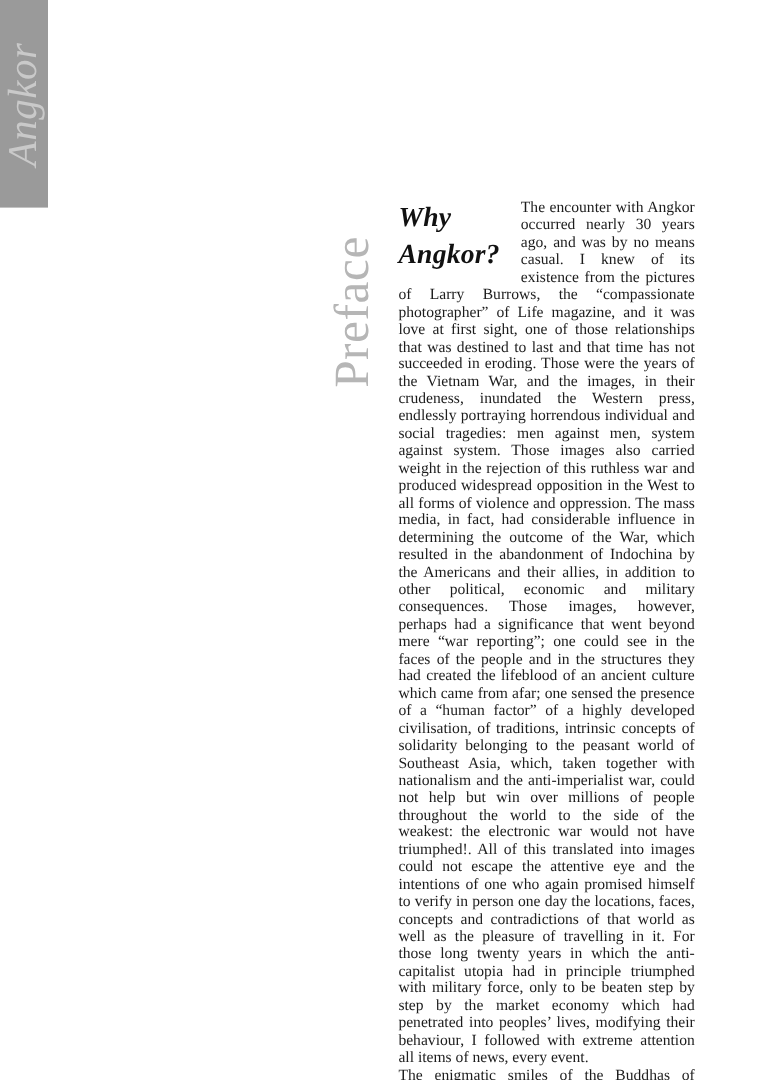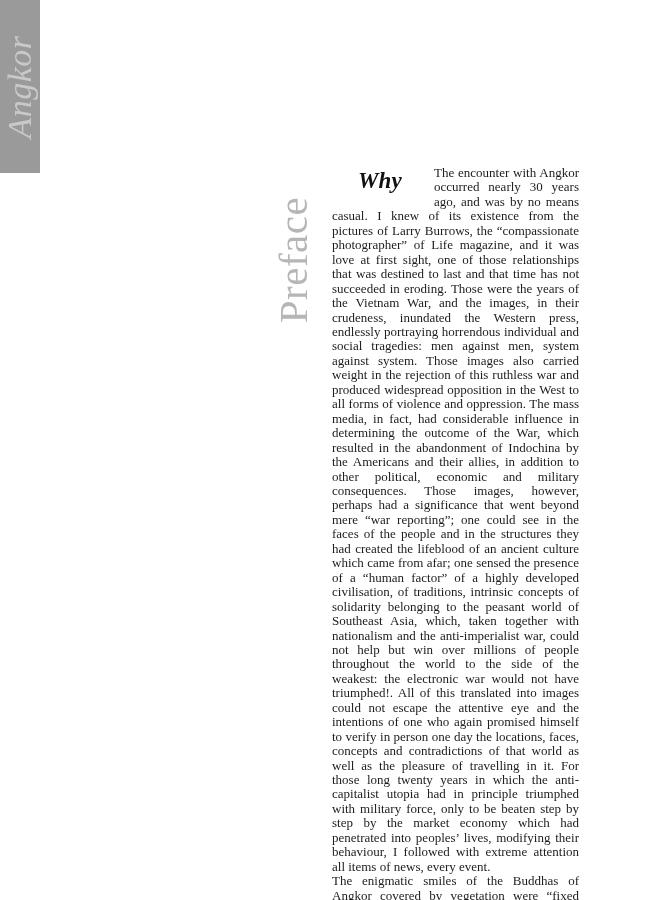--- a/index.html
+++ b/index.html
@@ -79,21 +79,20 @@
     width: 96px;
     margin: 0;
     padding: 0 6px 0 0;
     font-family: "Liberation Serif", "DejaVu Serif", serif;
     font-weight: bold;
     font-style: italic;
     font-size: 23px;
     line-height: 1.33;
     letter-spacing: 0.2px;
     color: #111111;
-    text-align: center;
   }
   .headline .hl-line { display: block; white-space: nowrap; }
 
   .body-copy p {
     margin: 0;
     padding: 0;
     font-size: 13px;
     line-height: 14.45px;
     text-align: justify;
     text-justify: inter-word;
@@ -116,20 +115,21 @@
 </div>
 
 <div class="section-marker">
   <span class="section-marker-label">Preface</span>
 </div>
 
 <article class="article clearfix">
 
   <h1 class="headline">
     <span class="hl-line">Why</span>
+    <span class="hl-line">Angkor?</span>
   </h1>
 
   <div class="body-copy">
     <p>The encounter with Angkor occurred nearly 30 years ago, and was by no means casual. I knew of its existence from the pictures of Larry Burrows, the “compassionate photographer” of Life magazine, and it was love at first sight, one of those relationships that was destined to last and that time has not succeeded in eroding. Those were the years of the Vietnam War, and the images, in their crudeness, inundated the Western press, endlessly portraying horrendous individual and social tragedies: men against men, system against system. Those images also carried weight in the rejection of this ruthless war and produced widespread opposition in the West to all forms of violence and oppression. The mass media, in fact, had considerable influence in determining the outcome of the War, which resulted in the abandonment of Indochina by the Americans and their allies, in addition to other political, economic and military consequences. Those images, however, perhaps had a significance that went beyond mere “war reporting”; one could see in the faces of the people and in the structures they had created the lifeblood of an ancient culture which came from afar; one sensed the presence of a “human factor” of a highly developed civilisation, of traditions, intrinsic concepts of solidarity belonging to the peasant world of Southeast Asia, which, taken together with nationalism and the anti-imperialist war, could not help but win over millions of people throughout the world to the side of the weakest: the electronic war would not have triumphed!. All of this translated into images could not escape the attentive eye and the intentions of one who again promised himself to verify in person one day the locations, faces, concepts and contradictions of that world as well as the pleasure of travelling in it. For those long twenty years in which the anti-capitalist utopia had in principle triumphed with military force, only to be beaten step by step by the market economy which had penetrated into peoples’ lives, modifying their behaviour, I followed with extreme attention all items of news, every event.</p>
     <p>The enigmatic smiles of the Buddhas of Angkor covered by vegetation were “fixed points” to be portrayed, interpreted, and verified - and therein lay the pleasure of putting oneself to the test. The emotion one feels in the presence of a world created by men who had lived through immense tragedies, on which different cultures had tried to impose themselves and had, with time, produced changes is great. Angkor, however, for me was a sort of dream, a vessel full of concepts that had transported almost unscathed to the present the culture of a people and their determination to live their own lives, tied to the earth and to the forces of nature, the placidity and the strength with which they defended the eternal values of life. Here is Cambodia, and here is Angkor!</p>
   </div>
 
 </article>
 
 </body></html>

